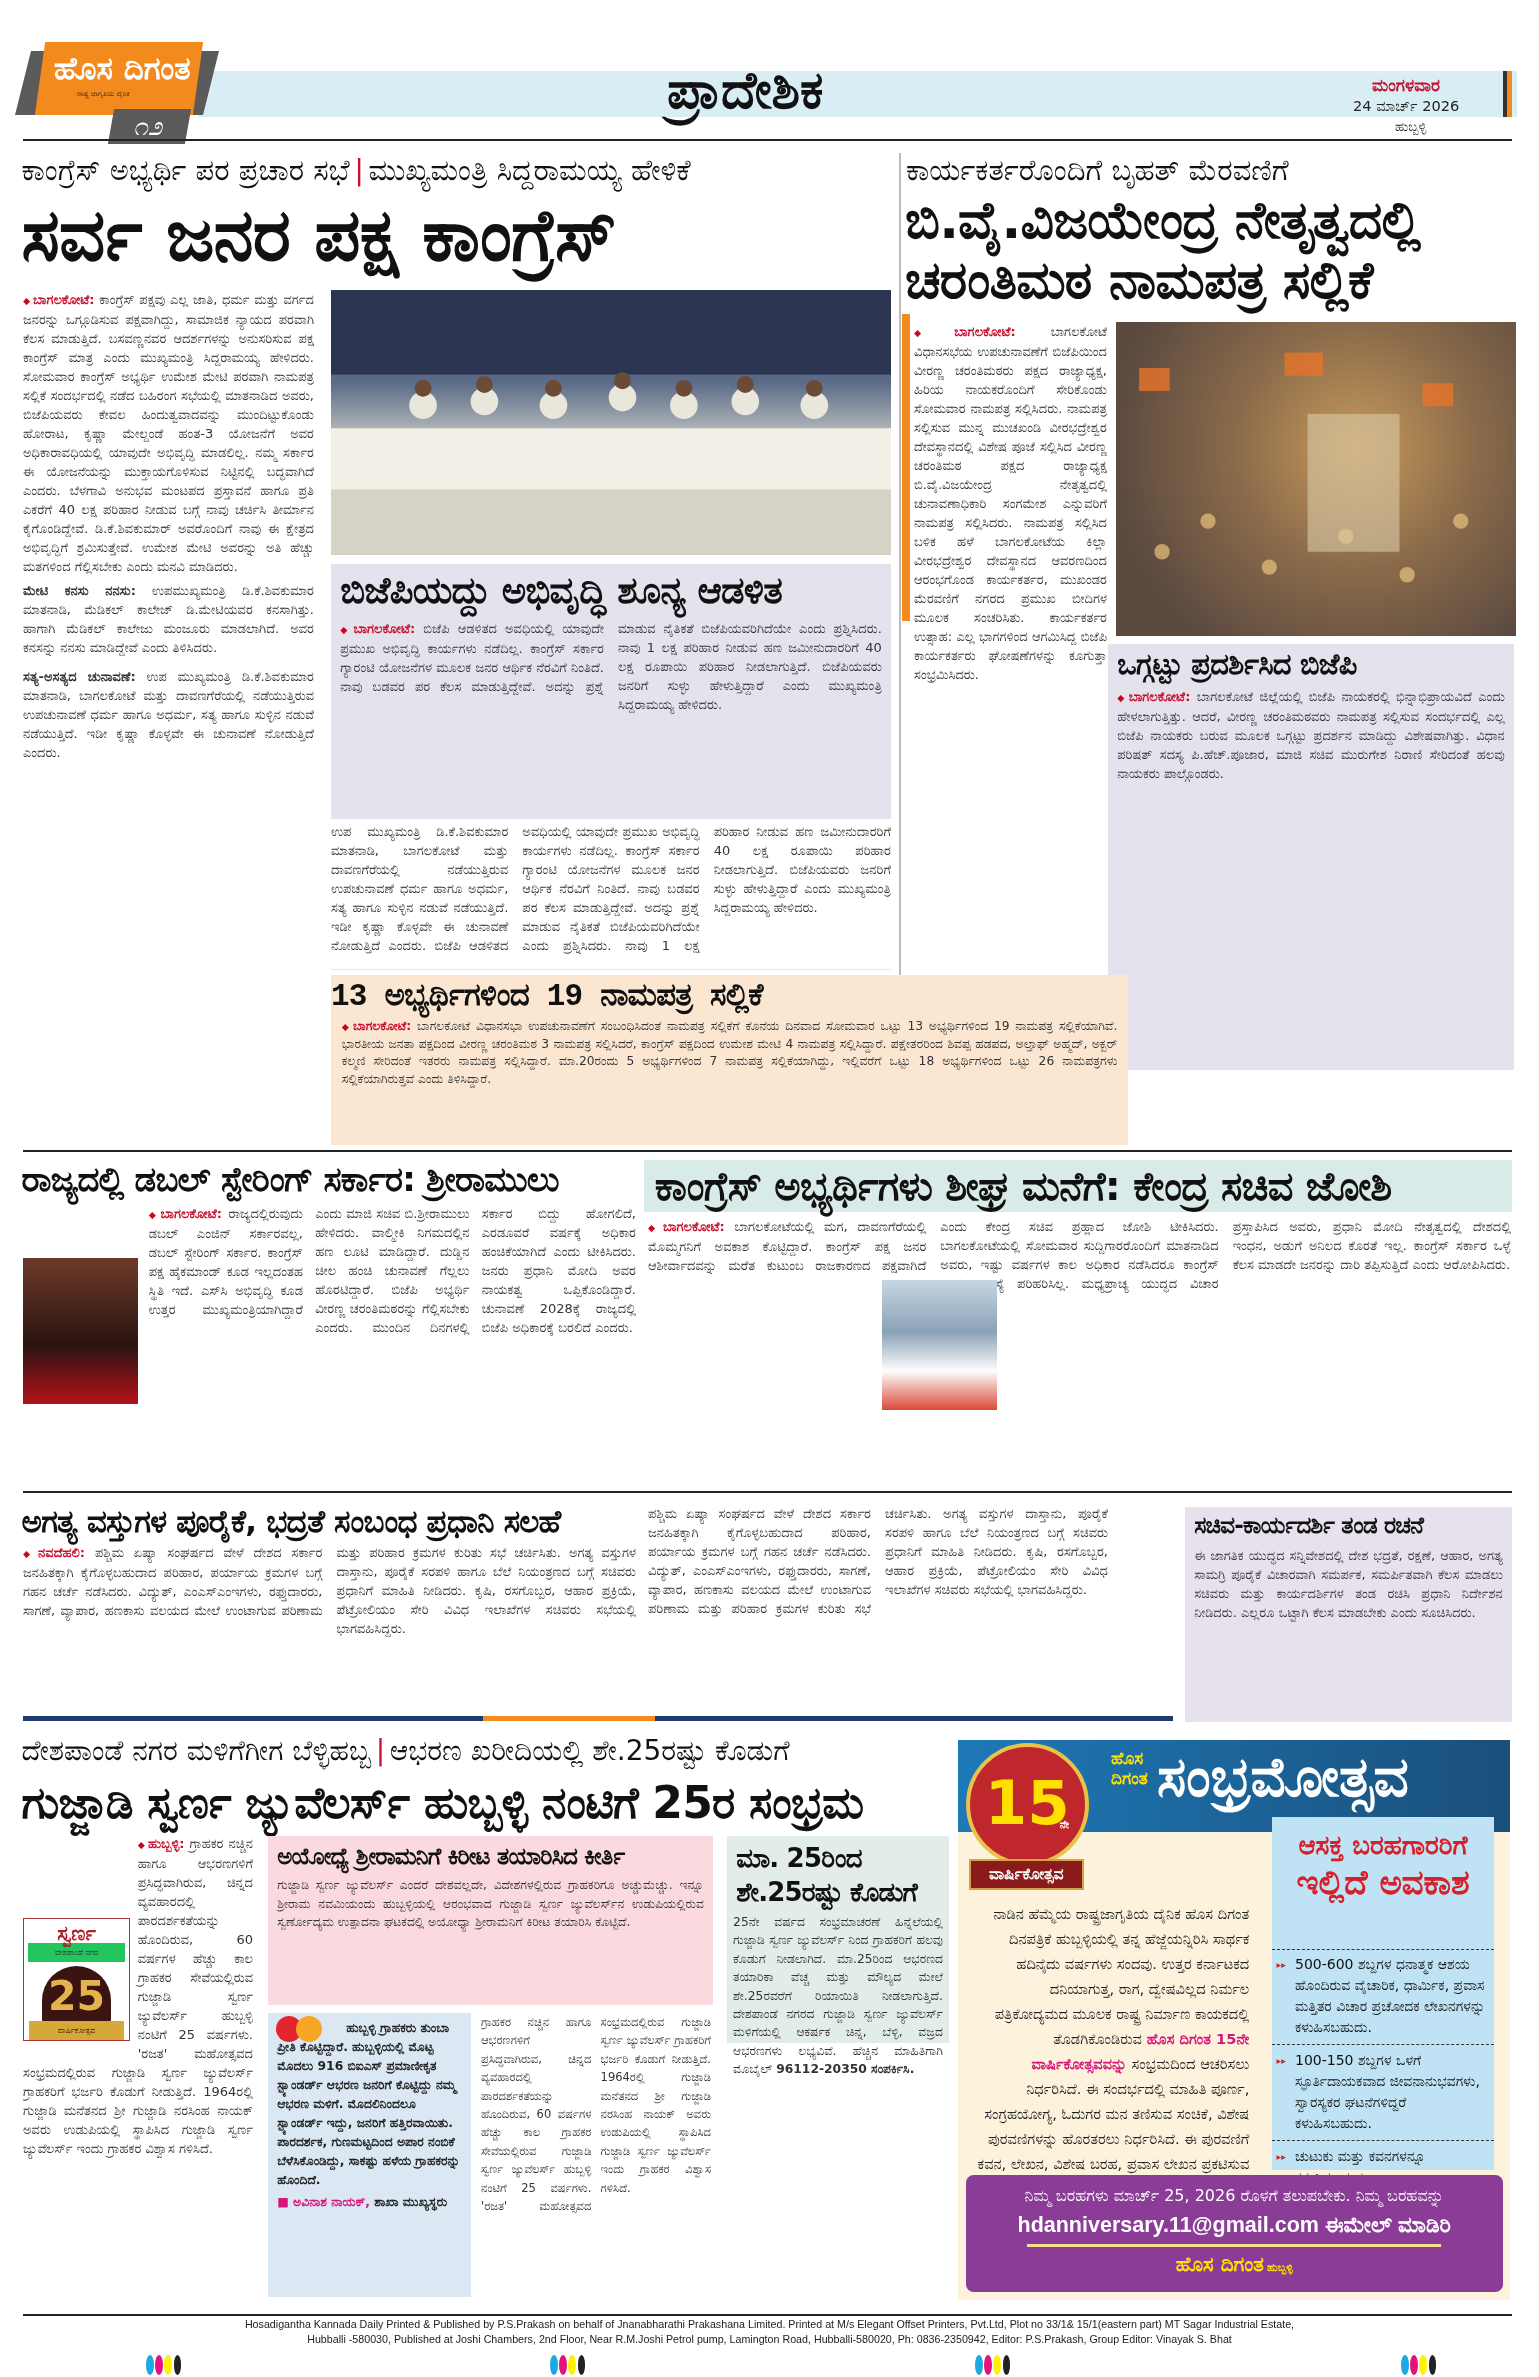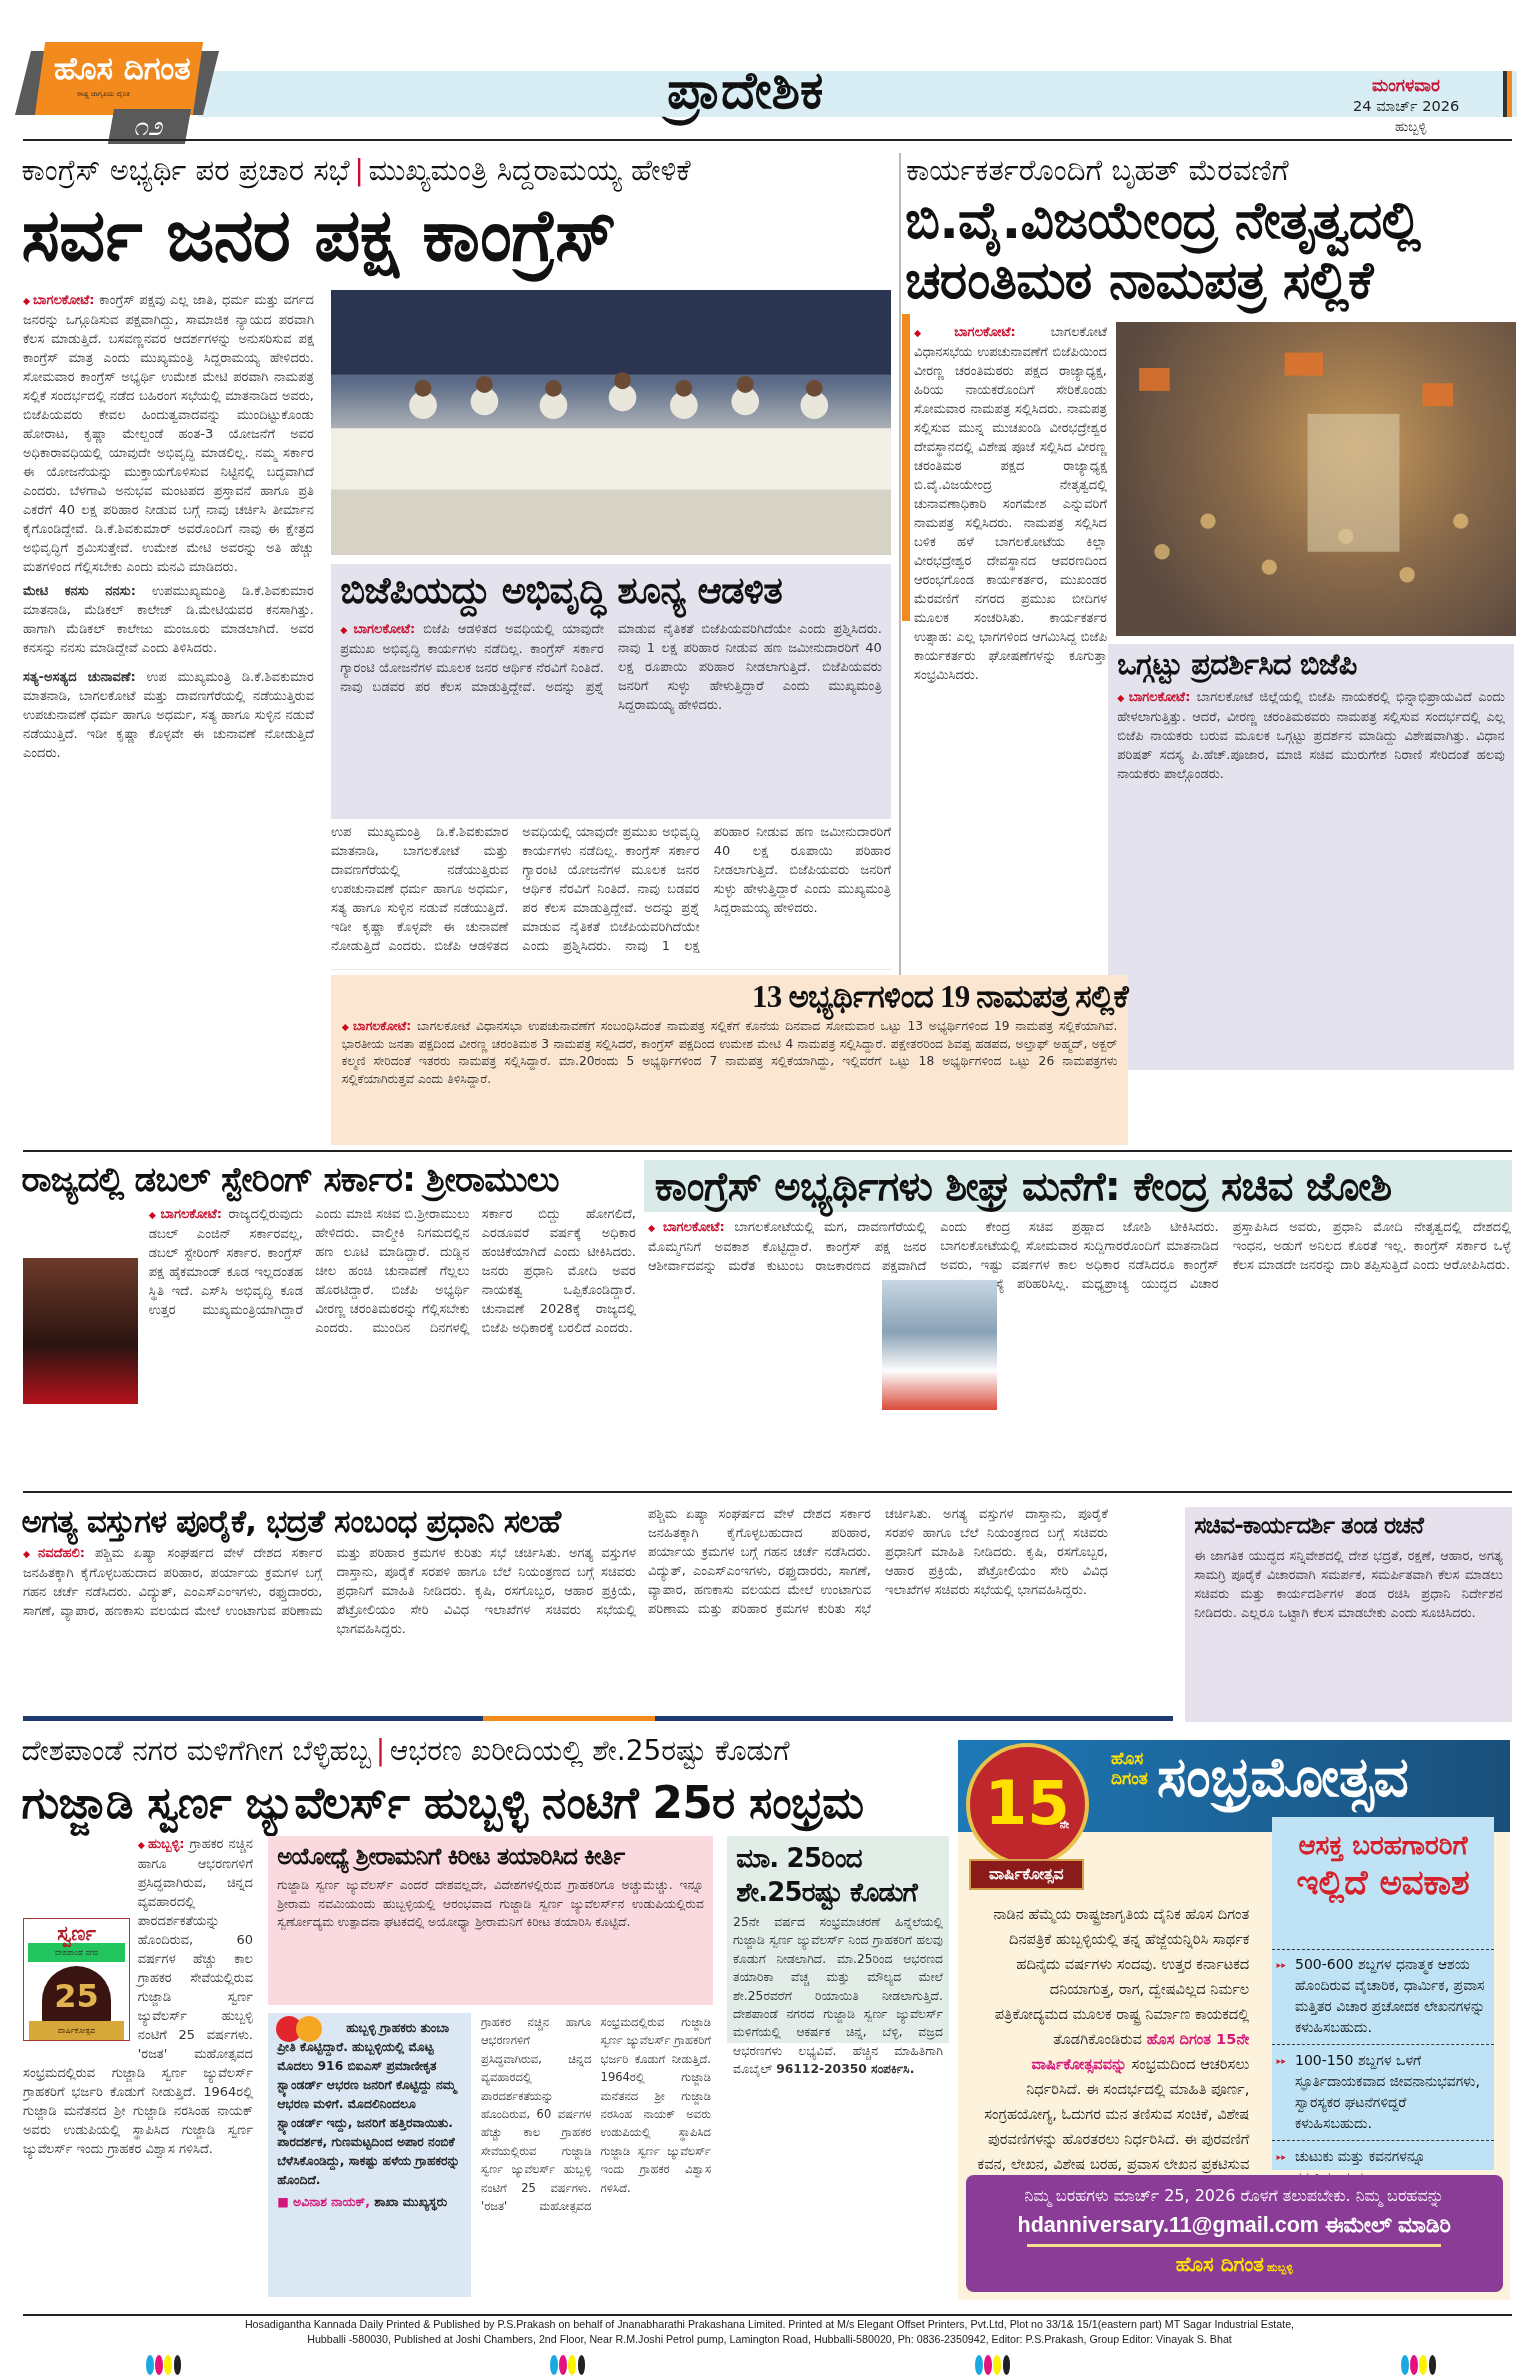--- a/index.html
+++ b/index.html
@@ -159,21 +159,21 @@
 </div>
 <div class="abs box-lav" style="left:1108px;top:644px;width:406px;height:426px">
   <div class="hl" style="padding:3.1px 9.2px;font-size:29px;line-height:35px">ಒಗ್ಗಟ್ಟು ಪ್ರದರ್ಶಿಸಿದ ಬಿಜೆಪಿ</div>
   <div class="body-text" style="padding:1.5px 9.2px;height:376px;overflow:hidden">
     <span class="dateline">ಬಾಗಲಕೋಟೆ:</span>
     <span>ಬಾಗಲಕೋಟೆ ಜಿಲ್ಲೆಯಲ್ಲಿ ಬಿಜೆಪಿ ನಾಯಕರಲ್ಲಿ ಭಿನ್ನಾಭಿಪ್ರಾಯವಿದೆ ಎಂದು ಹೇಳಲಾಗುತ್ತಿತ್ತು. ಆದರೆ, ವೀರಣ್ಣ ಚರಂತಿಮಠವರು ನಾಮಪತ್ರ ಸಲ್ಲಿಸುವ ಸಂದರ್ಭದಲ್ಲಿ ಎಲ್ಲ ಬಿಜೆಪಿ ನಾಯಕರು ಬರುವ ಮೂಲಕ ಒಗ್ಗಟ್ಟು ಪ್ರದರ್ಶನ ಮಾಡಿದ್ದು ವಿಶೇಷವಾಗಿತ್ತು. ವಿಧಾನ ಪರಿಷತ್ ಸದಸ್ಯ ಪಿ.ಹೆಚ್.ಪೂಜಾರ, ಮಾಜಿ ಸಚಿವ ಮುರುಗೇಶ ನಿರಾಣಿ ಸೇರಿದಂತೆ ಹಲವು ನಾಯಕರು ಪಾಲ್ಗೊಂಡರು.</span>
   </div>
 </div>
 
 <div class="abs box-peach" style="left:331px;top:975px;width:797px;height:170px">
-  <div class="hl" style="text-align:right;font-size:31px;line-height:43px;font-family:Liberation Serif, serif">13 ಅಭ್ಯರ್ಥಿಗಳಿಂದ 19 ನಾಮಪತ್ರ ಸಲ್ಲಿಕೆ</div>
+  <div class="hl" style="text-align:left;font-size:31px;line-height:43px;font-family:Liberation Mono, monospace">13 ಅಭ್ಯರ್ಥಿಗಳಿಂದ 19 ನಾಮಪತ್ರ ಸಲ್ಲಿಕೆ</div>
   <div class="body-text" style="padding:0 10.7px;font-size:12.3px;line-height:17.6px;height:123px;overflow:hidden">
     <span class="dateline">ಬಾಗಲಕೋಟೆ:</span>
     <span>ಬಾಗಲಕೋಟೆ ವಿಧಾನಸಭಾ ಉಪಚುನಾವಣೆಗೆ ಸಂಬಂಧಿಸಿದಂತೆ ನಾಮಪತ್ರ ಸಲ್ಲಿಕೆಗೆ ಕೊನೆಯ ದಿನವಾದ ಸೋಮವಾರ ಒಟ್ಟು 13 ಅಭ್ಯರ್ಥಿಗಳಿಂದ 19 ನಾಮಪತ್ರ ಸಲ್ಲಿಕೆಯಾಗಿವೆ. ಭಾರತೀಯ ಜನತಾ ಪಕ್ಷದಿಂದ ವೀರಣ್ಣ ಚರಂತಿಮಠ 3 ನಾಮಪತ್ರ ಸಲ್ಲಿಸಿದರೆ, ಕಾಂಗ್ರೆಸ್ ಪಕ್ಷದಿಂದ ಉಮೇಶ ಮೇಟಿ 4 ನಾಮಪತ್ರ ಸಲ್ಲಿಸಿದ್ದಾರೆ. ಪಕ್ಷೇತರರಿಂದ ಶಿವಪ್ಪ ಹಡಪದ, ಅಲ್ತಾಫ್ ಅಹ್ಮದ್, ಅಕ್ಬರ್ ಕಲ್ಮಣಿ ಸೇರಿದಂತೆ ಇತರರು ನಾಮಪತ್ರ ಸಲ್ಲಿಸಿದ್ದಾರೆ. ಮಾ.20ರಂದು 5 ಅಭ್ಯರ್ಥಿಗಳಿಂದ 7 ನಾಮಪತ್ರ ಸಲ್ಲಿಕೆಯಾಗಿದ್ದು, ಇಲ್ಲಿವರೆಗೆ ಒಟ್ಟು 18 ಅಭ್ಯರ್ಥಿಗಳಿಂದ ಒಟ್ಟು 26 ನಾಮಪತ್ರಗಳು ಸಲ್ಲಿಕೆಯಾಗಿರುತ್ತವೆ ಎಂದು ತಿಳಿಸಿದ್ದಾರೆ.</span>
   </div>
 </div>
 
 <div class="abs" style="left:23px;top:1150px;width:1489px;height:1.5px;background:#222"></div>
 
 <div class="abs hl" style="left:21.5px;top:1158px;font-size:34px;line-height:43px;white-space:nowrap">ರಾಜ್ಯದಲ್ಲಿ ಡಬಲ್ ಸ್ಟೇರಿಂಗ್ ಸರ್ಕಾರ: ಶ್ರೀರಾಮುಲು</div>
 <div class="abs body-text" style="left:23px;top:1204px;width:613px;height:284px;overflow:hidden">
@@ -211,21 +211,21 @@
 
 <div class="abs kicker" style="left:21.5px;top:1734px;font-size:28px">
   <span>ದೇಶಪಾಂಡೆ ನಗರ ಮಳಿಗೆಗೀಗ ಬೆಳ್ಳಿಹಬ್ಬ</span><span class="bar">|</span><span>ಆಭರಣ ಖರೀದಿಯಲ್ಲಿ ಶೇ.25ರಷ್ಟು ಕೊಡುಗೆ</span>
 </div>
 <div class="abs hl" style="left:21.5px;top:1775px;font-size:44px;line-height:55px;white-space:nowrap">ಗುಜ್ಜಾಡಿ ಸ್ವರ್ಣ ಜ್ಯುವೆಲರ್ಸ್ ಹುಬ್ಬಳ್ಳಿ ನಂಟಿಗೆ 25ರ ಸಂಭ್ರಮ</div>
 
 <div class="abs body-text" style="left:23px;top:1834px;width:230px;height:475px;overflow:hidden">
   <div style="float:left;width:107px;height:123px;margin:84px 7.7px 3.1px 0;border:1.5px solid #a33;background:#fff;text-align:center;padding-top:4.6px">
     <div style="color:#b11e2a;font-weight:bold;font-size:20px">ಸ್ವರ್ಣ</div>
     <div style="font-size:7.7px;background:#22c55e;margin:0 4px">ದೇಶಪಾಂಡೆ ನಗರ</div>
-    <div style="margin:4.6px auto 0;width:69px;height:61px;border-radius:35px 35px 7.7px 7.7px;background:#3a1410;color:#e3b350;font-size:32px;font-weight:bold;line-height:61px">25</div>
+    <div style="margin:4.6px auto 0;width:69px;height:61px;border-radius:35px 35px 7.7px 7.7px;background:#3a1410;color:#e3b350;font-size:41px;font-weight:bold;line-height:61px">25</div>
     <div style="font-size:7.7px;background:#d6a83a;color:#3a1410;margin:-6.1px 4.6px 0">ವಾರ್ಷಿಕೋತ್ಸವ</div>
   </div>
   <span class="dateline">ಹುಬ್ಬಳ್ಳಿ:</span>
   <span>ಗ್ರಾಹಕರ ನಚ್ಚಿನ ಹಾಗೂ ಆಭರಣಗಳಿಗೆ ಪ್ರಸಿದ್ಧವಾಗಿರುವ, ಚಿನ್ನದ ವ್ಯವಹಾರದಲ್ಲಿ ಪಾರದರ್ಶಕತೆಯನ್ನು ಹೊಂದಿರುವ, 60 ವರ್ಷಗಳ ಹೆಚ್ಚು ಕಾಲ ಗ್ರಾಹಕರ ಸೇವೆಯಲ್ಲಿರುವ ಗುಜ್ಜಾಡಿ ಸ್ವರ್ಣ ಜ್ಯುವೆಲರ್ಸ್ ಹುಬ್ಬಳ್ಳಿ ನಂಟಿಗೆ 25 ವರ್ಷಗಳು. 'ರಜತ' ಮಹೋತ್ಸವದ ಸಂಭ್ರಮದಲ್ಲಿರುವ ಗುಜ್ಜಾಡಿ ಸ್ವರ್ಣ ಜ್ಯುವೆಲರ್ಸ್ ಗ್ರಾಹಕರಿಗೆ ಭರ್ಜರಿ ಕೊಡುಗೆ ನೀಡುತ್ತಿದೆ. 1964ರಲ್ಲಿ ಗುಜ್ಜಾಡಿ ಮನೆತನದ ಶ್ರೀ ಗುಜ್ಜಾಡಿ ನರಸಿಂಹ ನಾಯಕ್ ಅವರು ಉಡುಪಿಯಲ್ಲಿ ಸ್ಥಾಪಿಸಿದ ಗುಜ್ಜಾಡಿ ಸ್ವರ್ಣ ಜ್ಯುವೆಲರ್ಸ್ ಇಂದು ಗ್ರಾಹಕರ ವಿಶ್ವಾಸ ಗಳಿಸಿದೆ.</span>
 </div>
 
 <div class="abs box-pink" style="left:268px;top:1836px;width:445px;height:169px">
   <div class="hl" style="padding:4.6px 9.2px;font-size:23px;line-height:31px;white-space:nowrap">ಅಯೋಧ್ಯೆ ಶ್ರೀರಾಮನಿಗೆ ಕಿರೀಟ ತಯಾರಿಸಿದ ಕೀರ್ತಿ</div>
   <div class="body-text" style="padding:0 9.2px;font-size:12.3px;line-height:18.4px;height:127px;overflow:hidden">ಗುಜ್ಜಾಡಿ ಸ್ವರ್ಣ ಜ್ಯುವೆಲರ್ಸ್ ಎಂದರೆ ದೇಶವಲ್ಲದೇ, ವಿದೇಶಗಳಲ್ಲಿರುವ ಗ್ರಾಹಕರಿಗೂ ಅಚ್ಚುಮೆಚ್ಚು. ಇನ್ನೂ ಶ್ರೀರಾಮ ನವಮಿಯಂದು ಹುಬ್ಬಳ್ಳಿಯಲ್ಲಿ ಆರಂಭವಾದ ಗುಜ್ಜಾಡಿ ಸ್ವರ್ಣ ಜ್ಯುವೆಲರ್ಸ್‌ನ ಉಡುಪಿಯಲ್ಲಿರುವ ಸ್ವರ್ಣೋದ್ಯಮ ಉತ್ಪಾದನಾ ಘಟಕದಲ್ಲಿ ಅಯೋಧ್ಯಾ ಶ್ರೀರಾಮನಿಗೆ ಕಿರೀಟ ತಯಾರಿಸಿ ಕೊಟ್ಟಿದೆ.</div>
 </div>

